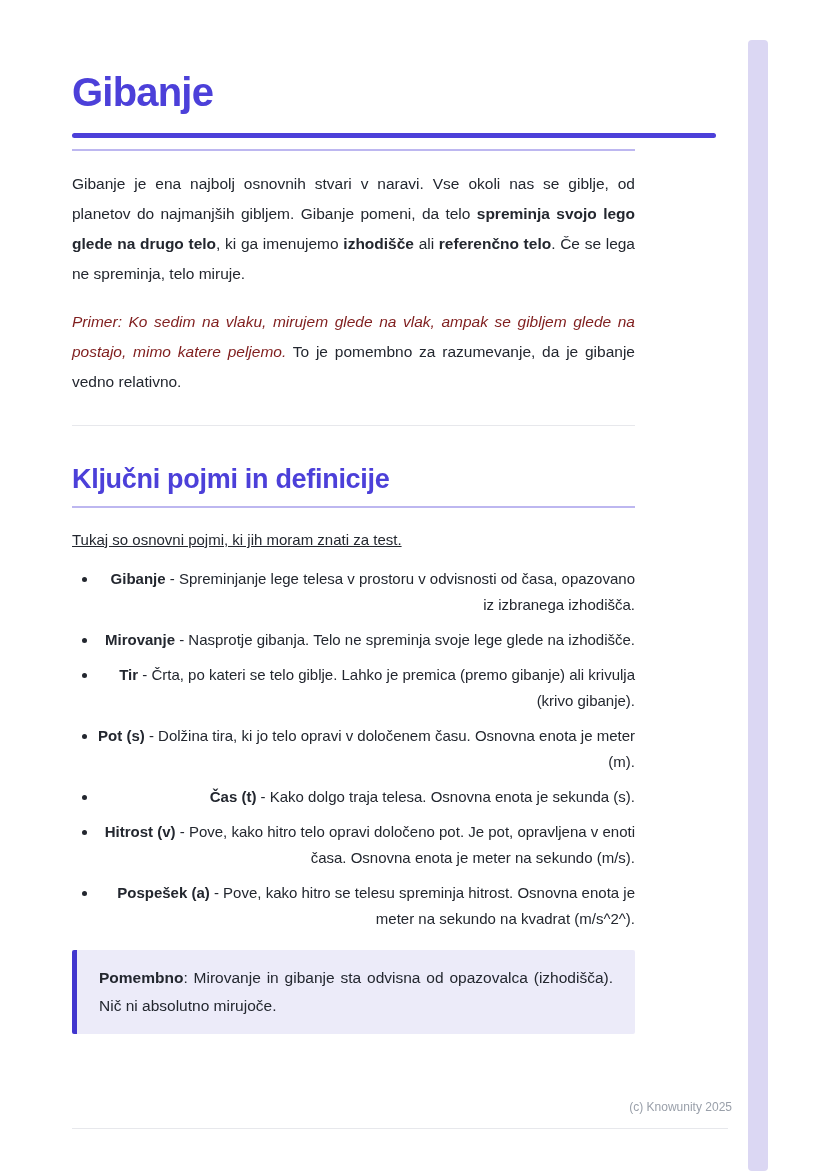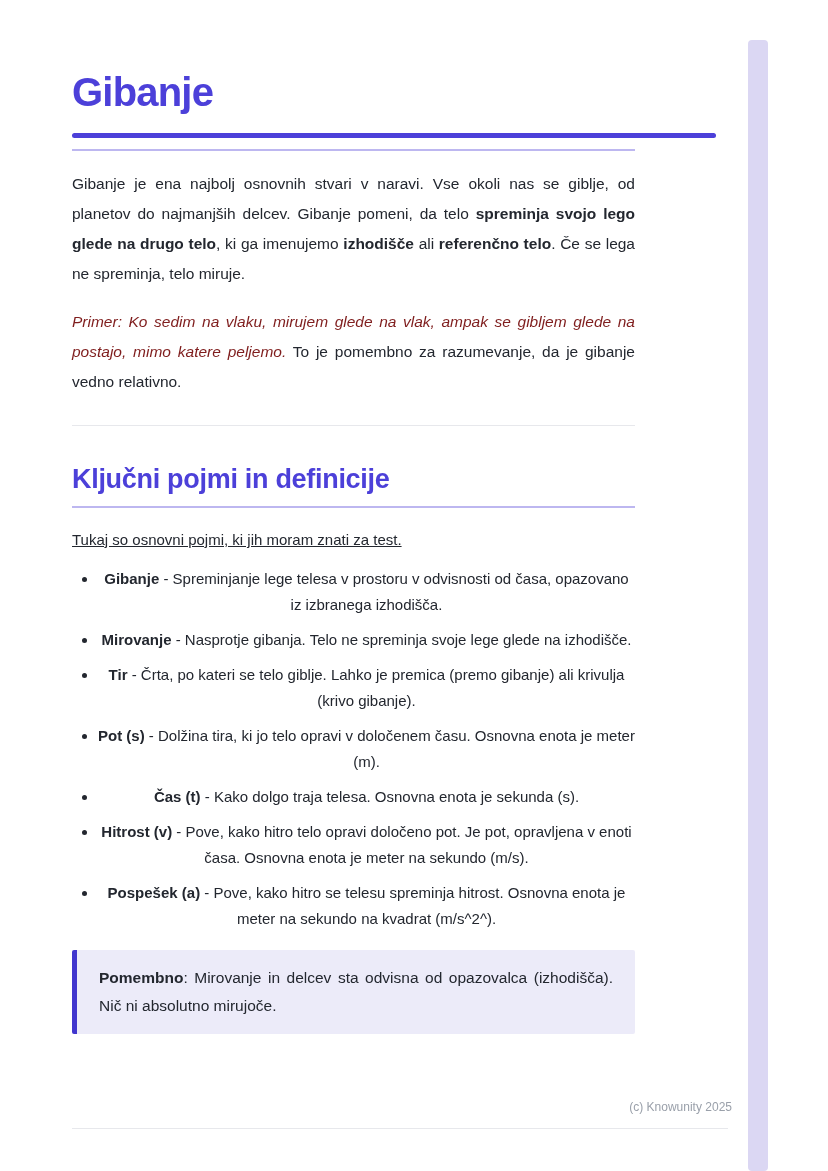--- a/index.html
+++ b/index.html
@@ -69,21 +69,21 @@
   ul.terms {
     margin-top:14px;
     width:563px;
     padding-left:26px;
     list-style:disc;
   }
   ul.terms li {
     font-size:15px;
     line-height:26px;
     margin-bottom:9px;
-    text-align:center;
+    text-align:right;
   }
   .callout {
     margin-top:18px;
     width:563px;
     background:var(--callout-bg,#ecebf9);
     border-left:5px solid var(--callout-border,#4136ce);
     border-radius:2px;
     padding:14px 22px 14px 22px;
   }
   .callout p {
@@ -111,38 +111,38 @@
 <body>
 
 <div class="scrollbar"></div>
 
 <div class="page">
   <h1>Gibanje</h1>
   <div class="title-rule"></div>
 
   <section>
     <div class="h2-rule"></div>
-    <p class="body"><span>Gibanje je ena najbolj osnovnih stvari v naravi. Vse okoli nas se giblje, od planetov do najmanjših delcev. Gibanje pomeni, da telo </span><strong>spreminja svojo lego glede na drugo telo</strong><span>, ki ga imenujemo </span><strong>izhodišče</strong><span> ali </span><strong>referenčno telo</strong><span>. Če se lega ne spreminja, telo miruje.</span></p>
+    <p class="body"><span>Gibanje je ena najbolj osnovnih stvari v naravi. Vse okoli nas se giblje, od planetov do najmanjših gibljem. Gibanje pomeni, da telo </span><strong>spreminja svojo lego glede na drugo telo</strong><span>, ki ga imenujemo </span><strong>izhodišče</strong><span> ali </span><strong>referenčno telo</strong><span>. Če se lega ne spreminja, telo miruje.</span></p>
     <p class="body"><em>Primer: Ko sedim na vlaku, mirujem glede na vlak, ampak se gibljem glede na postajo, mimo katere peljemo.</em><span> To je pomembno za razumevanje, da je gibanje vedno relativno.</span></p>
     <div class="soft-rule"></div>
   </section>
 
   <section>
     <h2>Ključni pojmi in definicije</h2>
     <div class="h2-rule"></div>
     <p class="body intro">Tukaj so osnovni pojmi, ki jih moram znati za test.</p>
     <ul class="terms">
         <li><strong>Gibanje</strong><span> - Spreminjanje lege telesa v prostoru v odvisnosti od časa, opazovano iz izbranega izhodišča.</span></li>
         <li><strong>Mirovanje</strong><span> - Nasprotje gibanja. Telo ne spreminja svoje lege glede na izhodišče.</span></li>
         <li><strong>Tir</strong><span> - Črta, po kateri se telo giblje. Lahko je premica (premo gibanje) ali krivulja (krivo gibanje).</span></li>
         <li><strong>Pot (s)</strong><span> - Dolžina tira, ki jo telo opravi v določenem času. Osnovna enota je meter (m).</span></li>
         <li><strong>Čas (t)</strong><span> - Kako dolgo traja telesa. Osnovna enota je sekunda (s).</span></li>
         <li><strong>Hitrost (v)</strong><span> - Pove, kako hitro telo opravi določeno pot. Je pot, opravljena v enoti časa. Osnovna enota je meter na sekundo (m/s).</span></li>
         <li><strong>Pospešek (a)</strong><span> - Pove, kako hitro se telesu spreminja hitrost. Osnovna enota je meter na sekundo na kvadrat (m/s^2^).</span></li>
       </ul>
     <div class="callout">
-      <p><strong>Pomembno</strong><span>: Mirovanje in delcev sta odvisna od opazovalca (izhodišča). Nič ni absolutno mirujoče.</span></p>
+      <p><strong>Pomembno</strong><span>: Mirovanje in gibanje sta odvisna od opazovalca (izhodišča). Nič ni absolutno mirujoče.</span></p>
     </div>
   </section>
 </div>
 
 <div class="footer-credit">(c) Knowunity 2025</div>
 <div class="bottom-rule"></div>
 
 </body></html>

